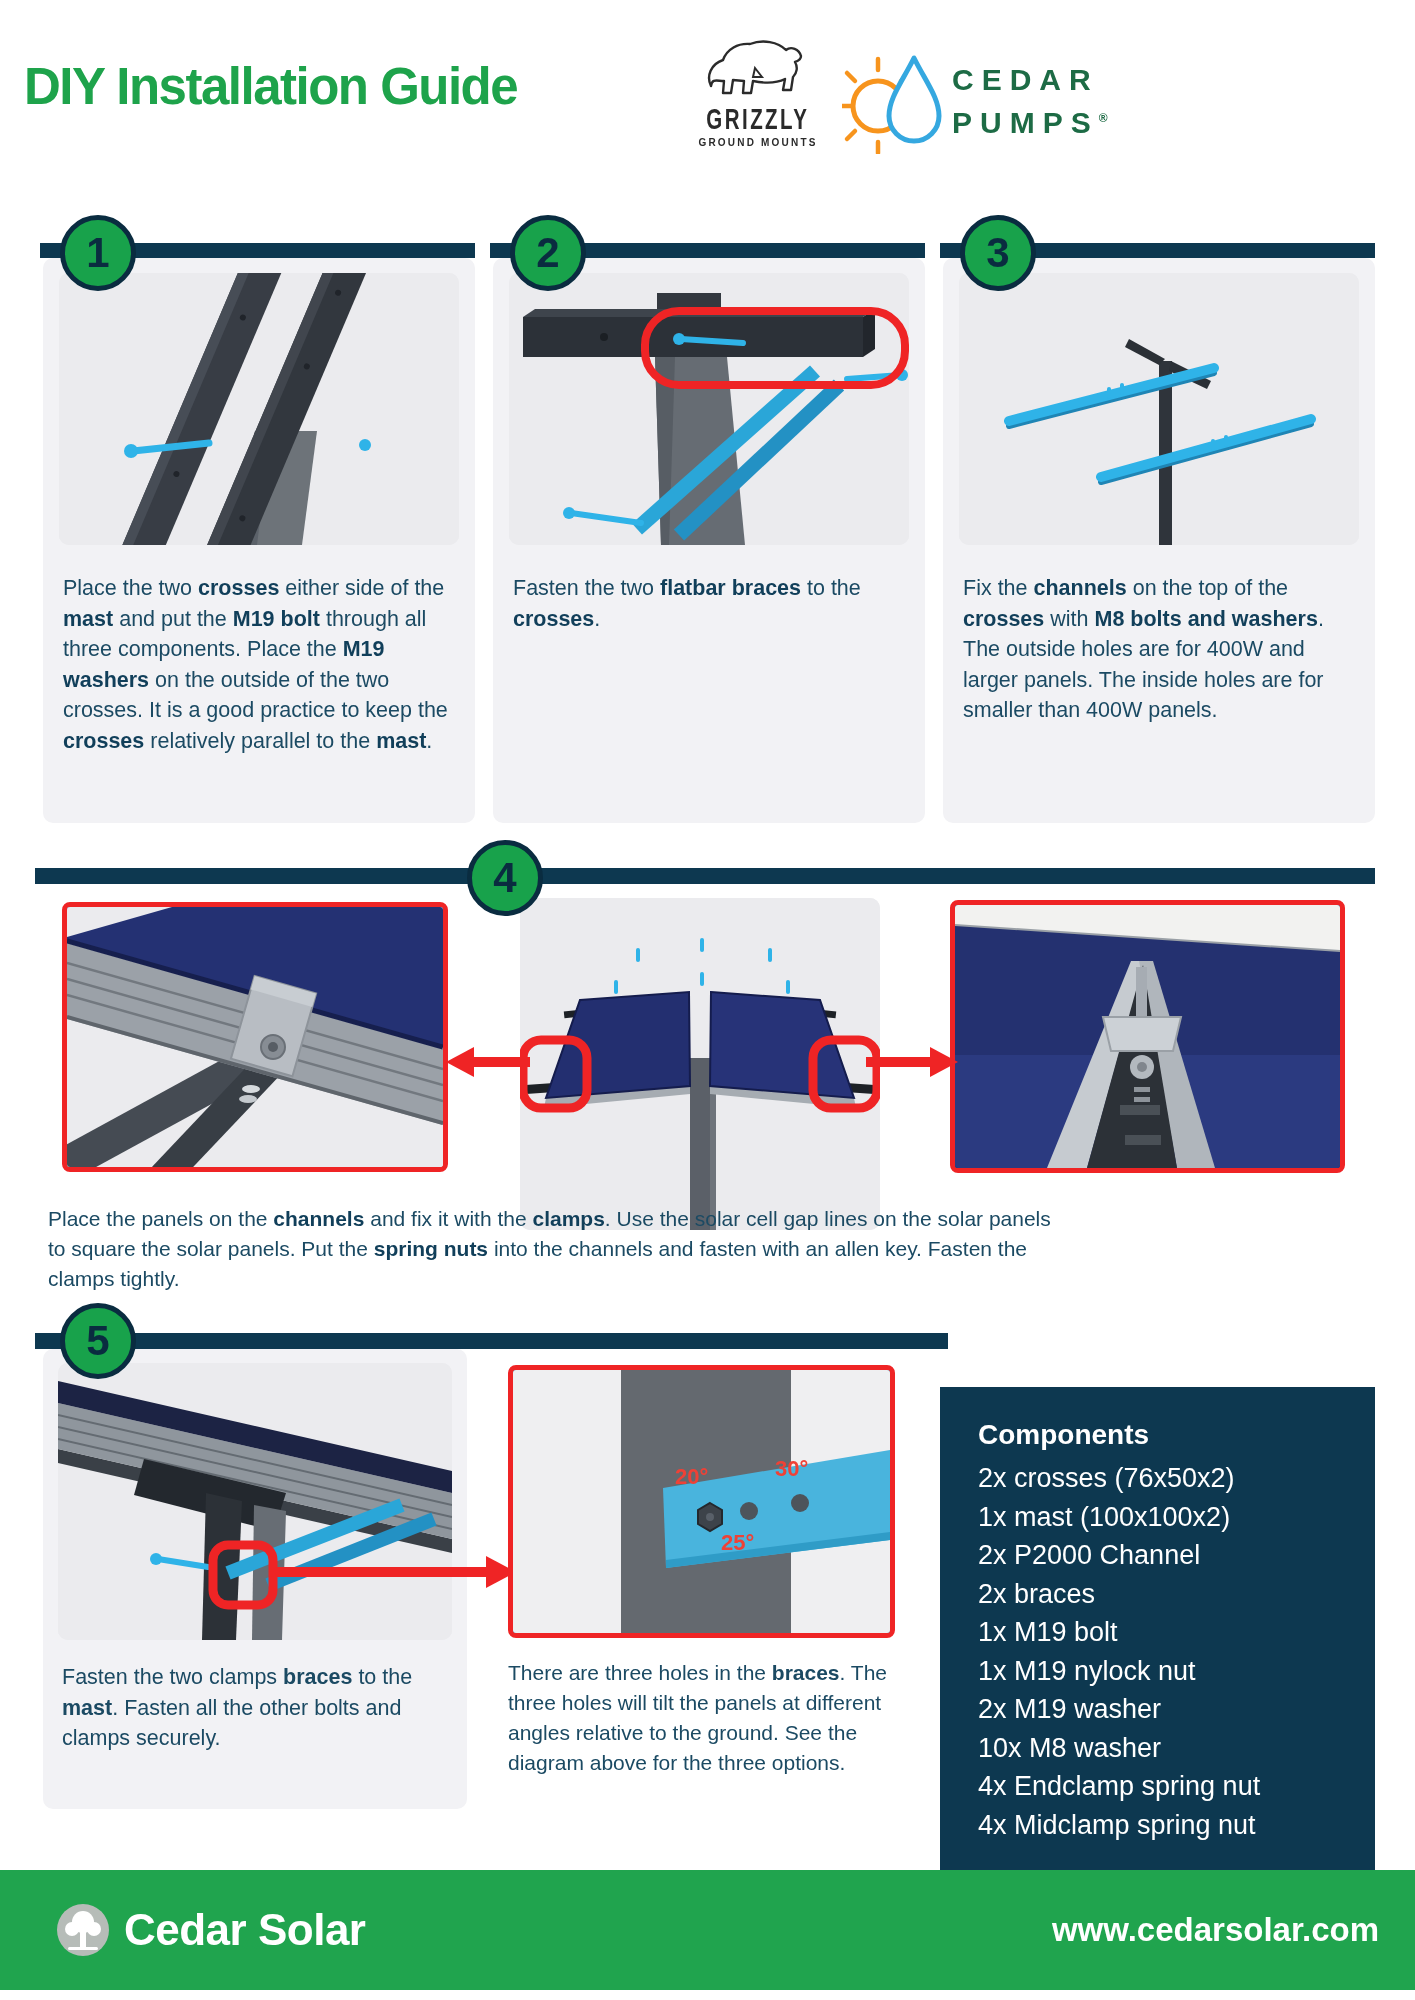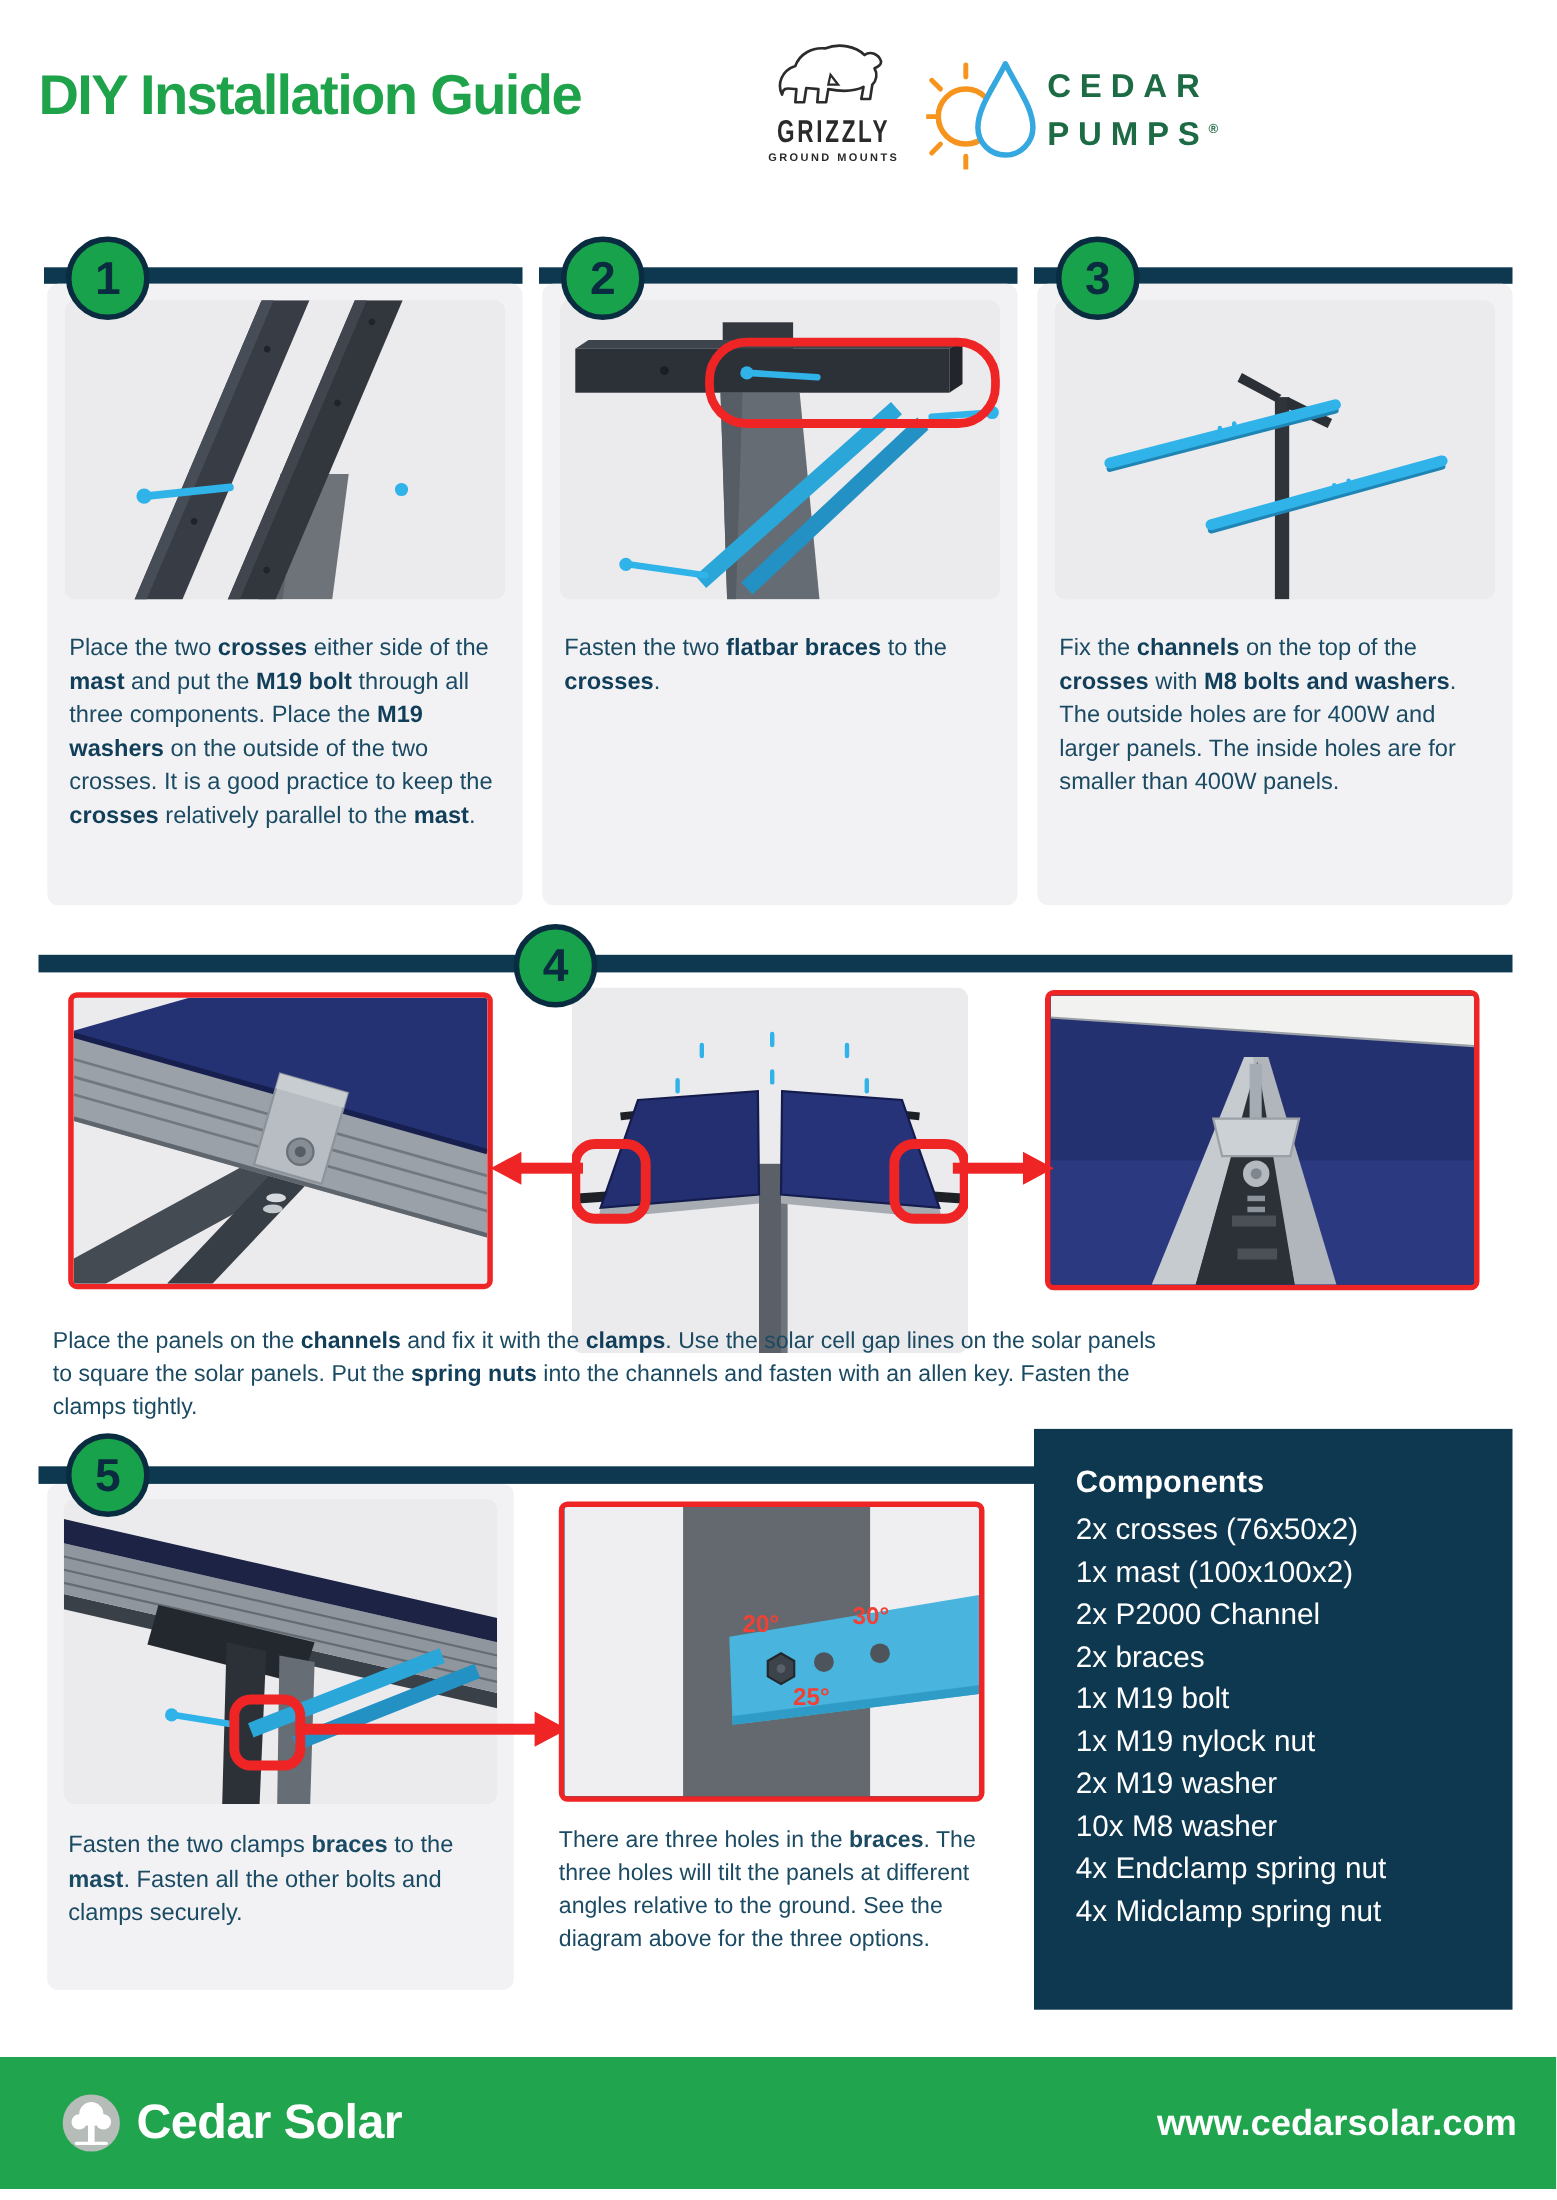--- a/index.html
+++ b/index.html
@@ -12,21 +12,21 @@
     --card:#f2f2f5;
     --imgbg:#ebebee;
     --blue:#2fb3e8;
   }
   *{margin:0;padding:0;box-sizing:border-box;}
   html,body{background:#fff;}
   body{font-family:"Liberation Sans", sans-serif;}
   #page{position:relative;width:1415px;height:2000px;background:#fff;overflow:hidden;}
 
   
-  #page-title{position:absolute;left:35px;top:57px;font-size:51px;font-weight:800;letter-spacing:-1.5px;color:var(--title-green);}
+  #page-title{position:absolute;left:24px;top:57px;font-size:51px;font-weight:800;letter-spacing:-1.5px;color:var(--title-green);}
   #grizzly-logo{position:absolute;left:688px;top:38px;width:140px;text-align:center;color:#2a2a2a;}
   #grizzly-word{display:inline-block;font-size:25px;font-weight:700;letter-spacing:3px;transform:scale(0.82,1.15);margin-top:1px;}
   #grizzly-tag{font-size:10px;font-weight:700;letter-spacing:2.2px;margin-top:3px;}
   #cedarpumps-logo{position:absolute;left:842px;top:48px;display:flex;align-items:center;gap:10px;}
   .cp-words{color:#1d6b45;font-weight:700;font-size:30px;letter-spacing:8px;line-height:38px;}
   .cp-reg{font-size:12px;letter-spacing:0;vertical-align:super;}
 
   
   .step-col{position:absolute;top:215px;width:435px;height:625px;}
   #col-1{left:40px;} #col-2{left:490px;} #col-3{left:940px;}
@@ -56,21 +56,21 @@
   #band-5{position:absolute;left:35px;top:1333px;width:913px;height:16px;background:var(--navy);}
   #circle-5{left:60px;top:1303px;}
   #s5-card{position:absolute;left:43px;top:1349px;width:424px;height:460px;background:var(--card);border-radius:10px;}
   #s5-img{position:absolute;left:15px;top:14px;width:394px;height:277px;background:var(--imgbg);border-radius:10px;overflow:hidden;}
   #s5-text{position:absolute;left:19px;top:313px;width:390px;font-size:21.5px;line-height:30.5px;color:var(--text);}
   #s5-detail{left:508px;top:1365px;width:387px;height:273px;background:#0369a1;}
   #s5-detail-text{position:absolute;left:508px;top:1658px;width:408px;font-size:21px;line-height:30px;color:var(--text);}
   .angle-label{font-weight:700;}
 
   
-  #components{position:absolute;left:940px;top:1299px;width:435px;height:528px;background:var(--navy);color:#fff;padding:32px 30px 0 38px;}
+  #components{position:absolute;left:940px;top:1387px;width:435px;height:528px;background:var(--navy);color:#fff;padding:32px 30px 0 38px;}
   #components-title{font-size:28px;font-weight:700;margin-bottom:8px;}
   .comp-item{font-size:27px;line-height:38.5px;font-weight:400;}
 
   
   #footer{position:absolute;left:0;top:1870px;width:1415px;height:120px;background:#20a44e;}
   #footer-brand{position:absolute;left:56px;top:0;height:100%;display:flex;align-items:center;gap:14px;}
   #footer-brand-name{color:#fff;font-size:44px;font-weight:700;letter-spacing:-0.5px;}
   #footer-site{position:absolute;right:36px;top:50%;transform:translateY(-50%);color:#fff;font-size:33px;font-weight:700;}
 </style>
 </head>

